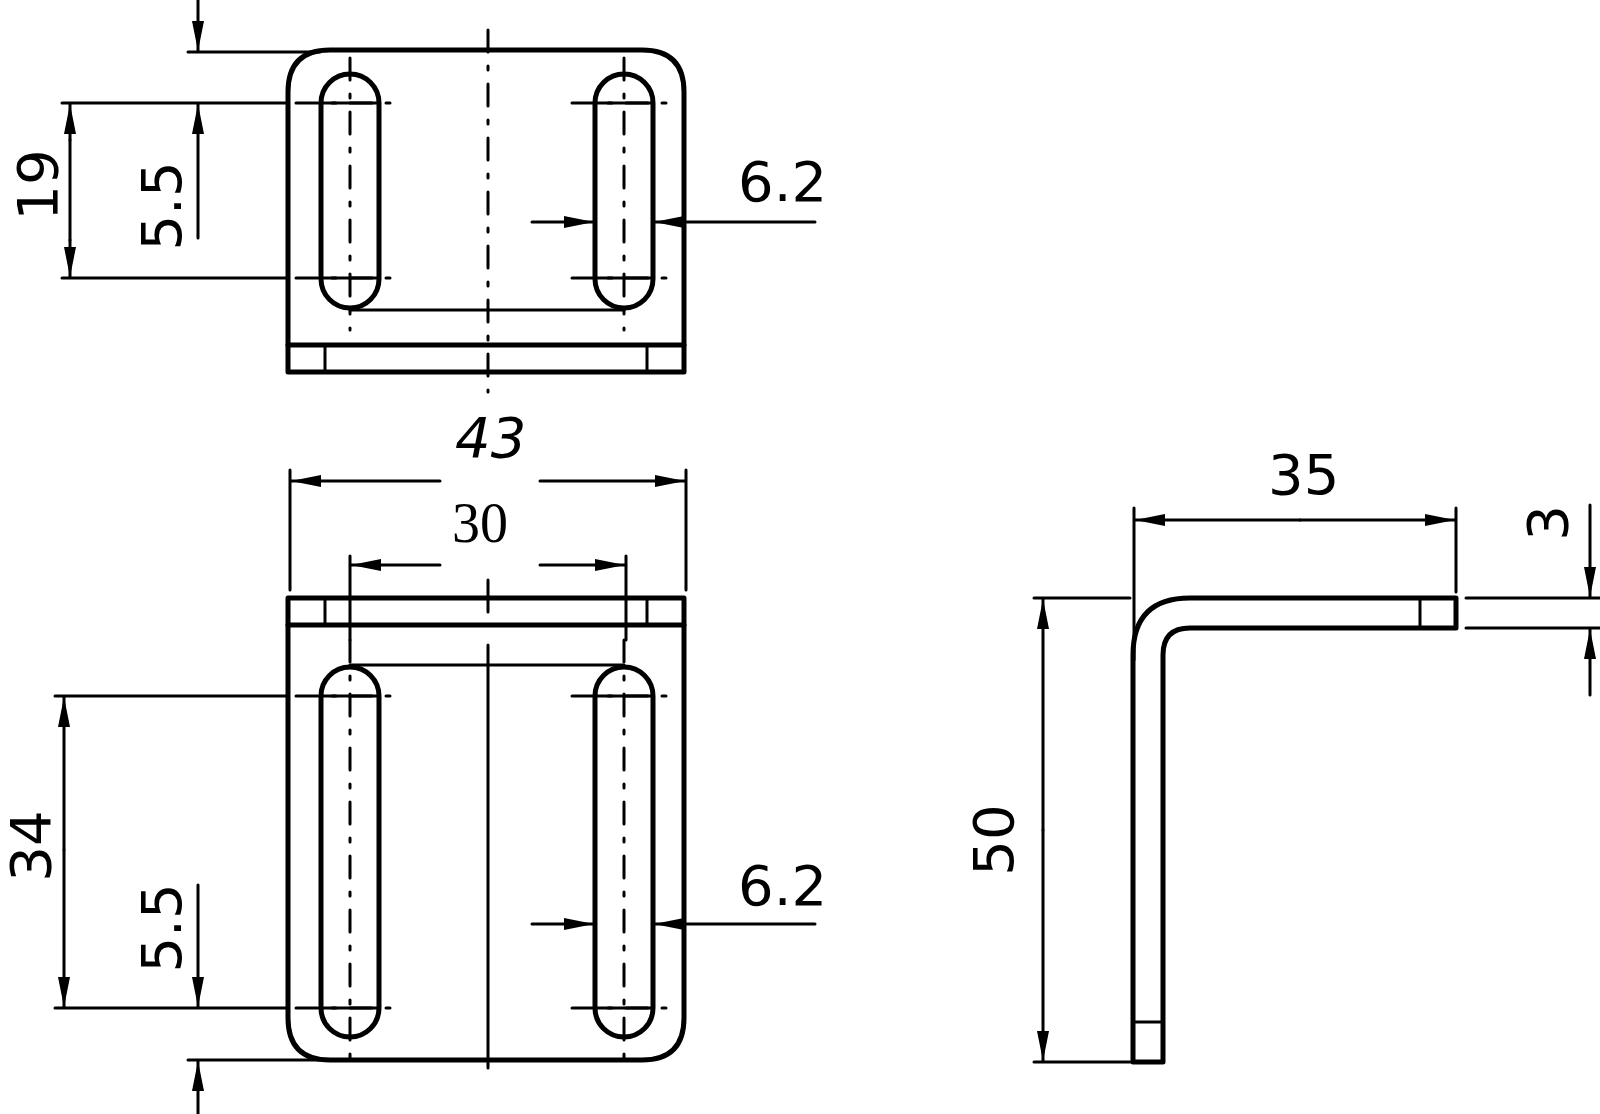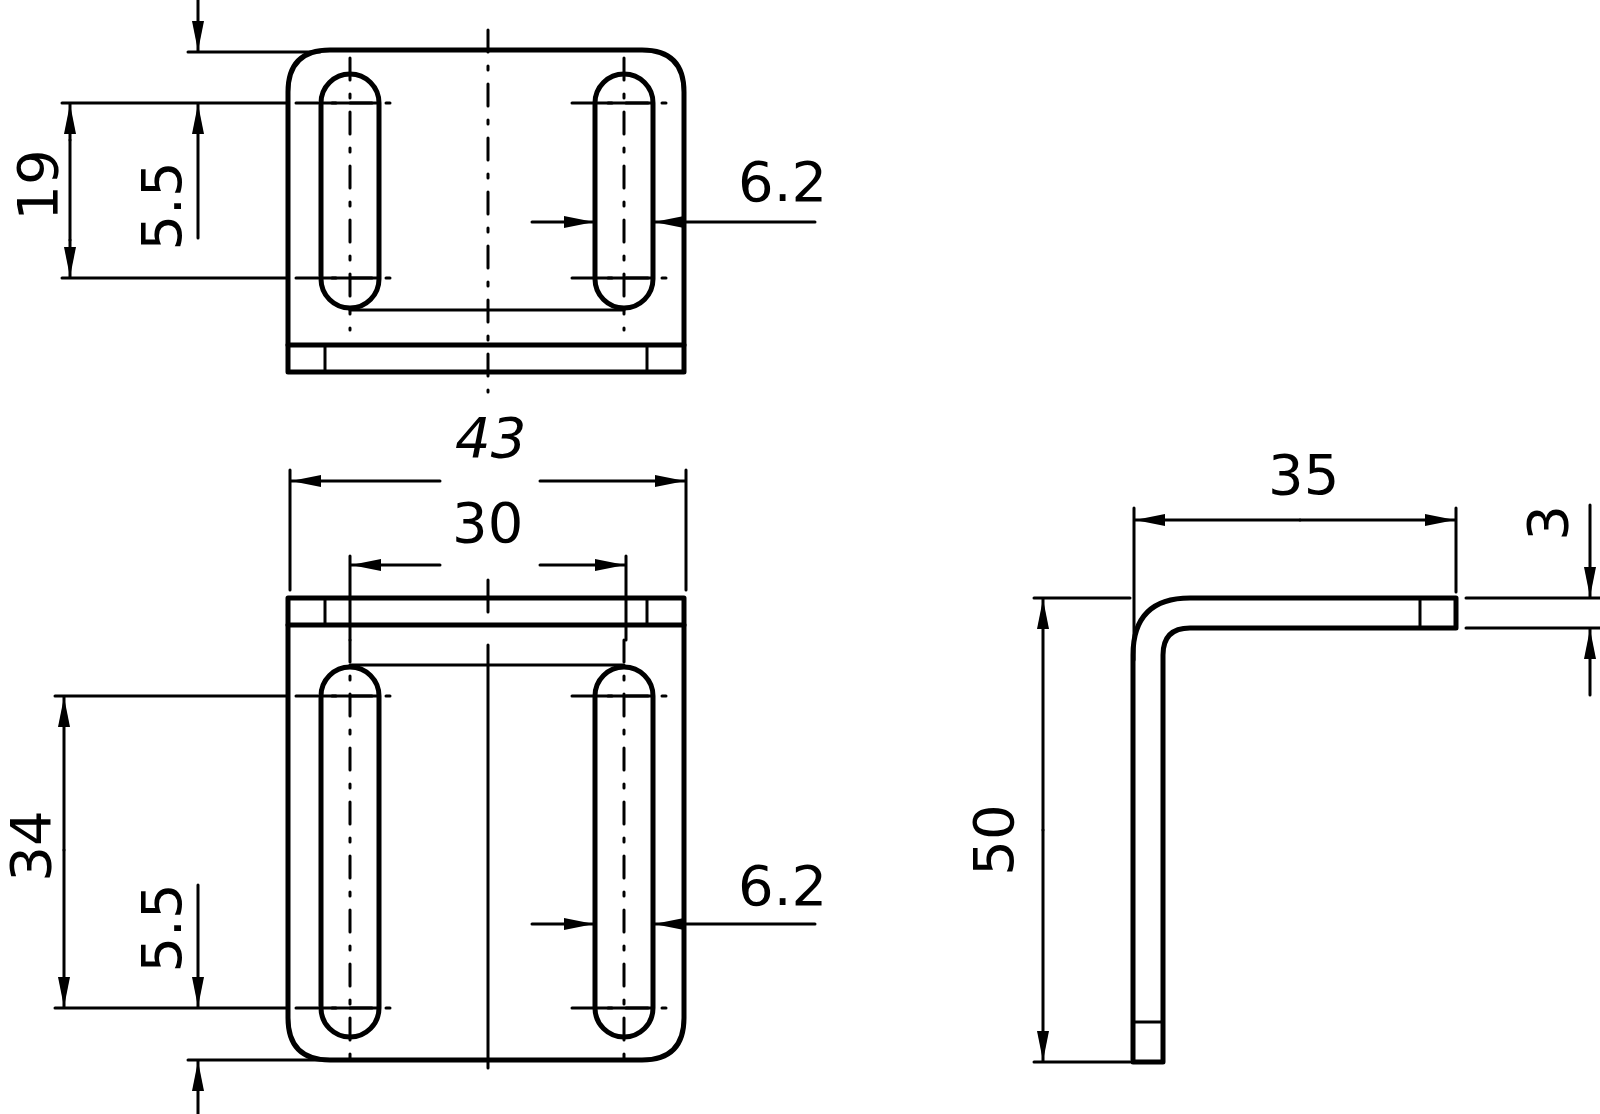--- a/index.html
+++ b/index.html
@@ -124,20 +124,20 @@
     <line class="thin" x1="1043" y1="830" x2="1043" y2="599" marker-end="url(#arr)"></line>
     <line class="thin" x1="1043" y1="830" x2="1043" y2="1061" marker-end="url(#arr)"></line>
   </g>
 </svg>
 
 <div class="label rot" style="left:2px;top:157px;">19</div>
 <div class="label rot" style="left:117px;top:178px;">5.5</div>
 <div class="label" style="left:738px;top:154px;">6.2</div>
 
 <div class="label" style="left:455px;top:410px;font-style:italic;">43</div>
-<div class="label" style="left:452px;top:495px;">30</div>
+<div class="label" style="left:452px;top:495px;font-family:Liberation Serif, serif;">30</div>
 <div class="label rot" style="left:-5px;top:818px;">34</div>
 <div class="label rot" style="left:117px;top:900px;">5.5</div>
 <div class="label" style="left:738px;top:858px;">6.2</div>
 
 <div class="label" style="left:1268px;top:447px;">35</div>
 <div class="label rot" style="left:1530px;top:495px;">3</div>
 <div class="label rot" style="left:958px;top:812px;">50</div>
 
 </body></html>

